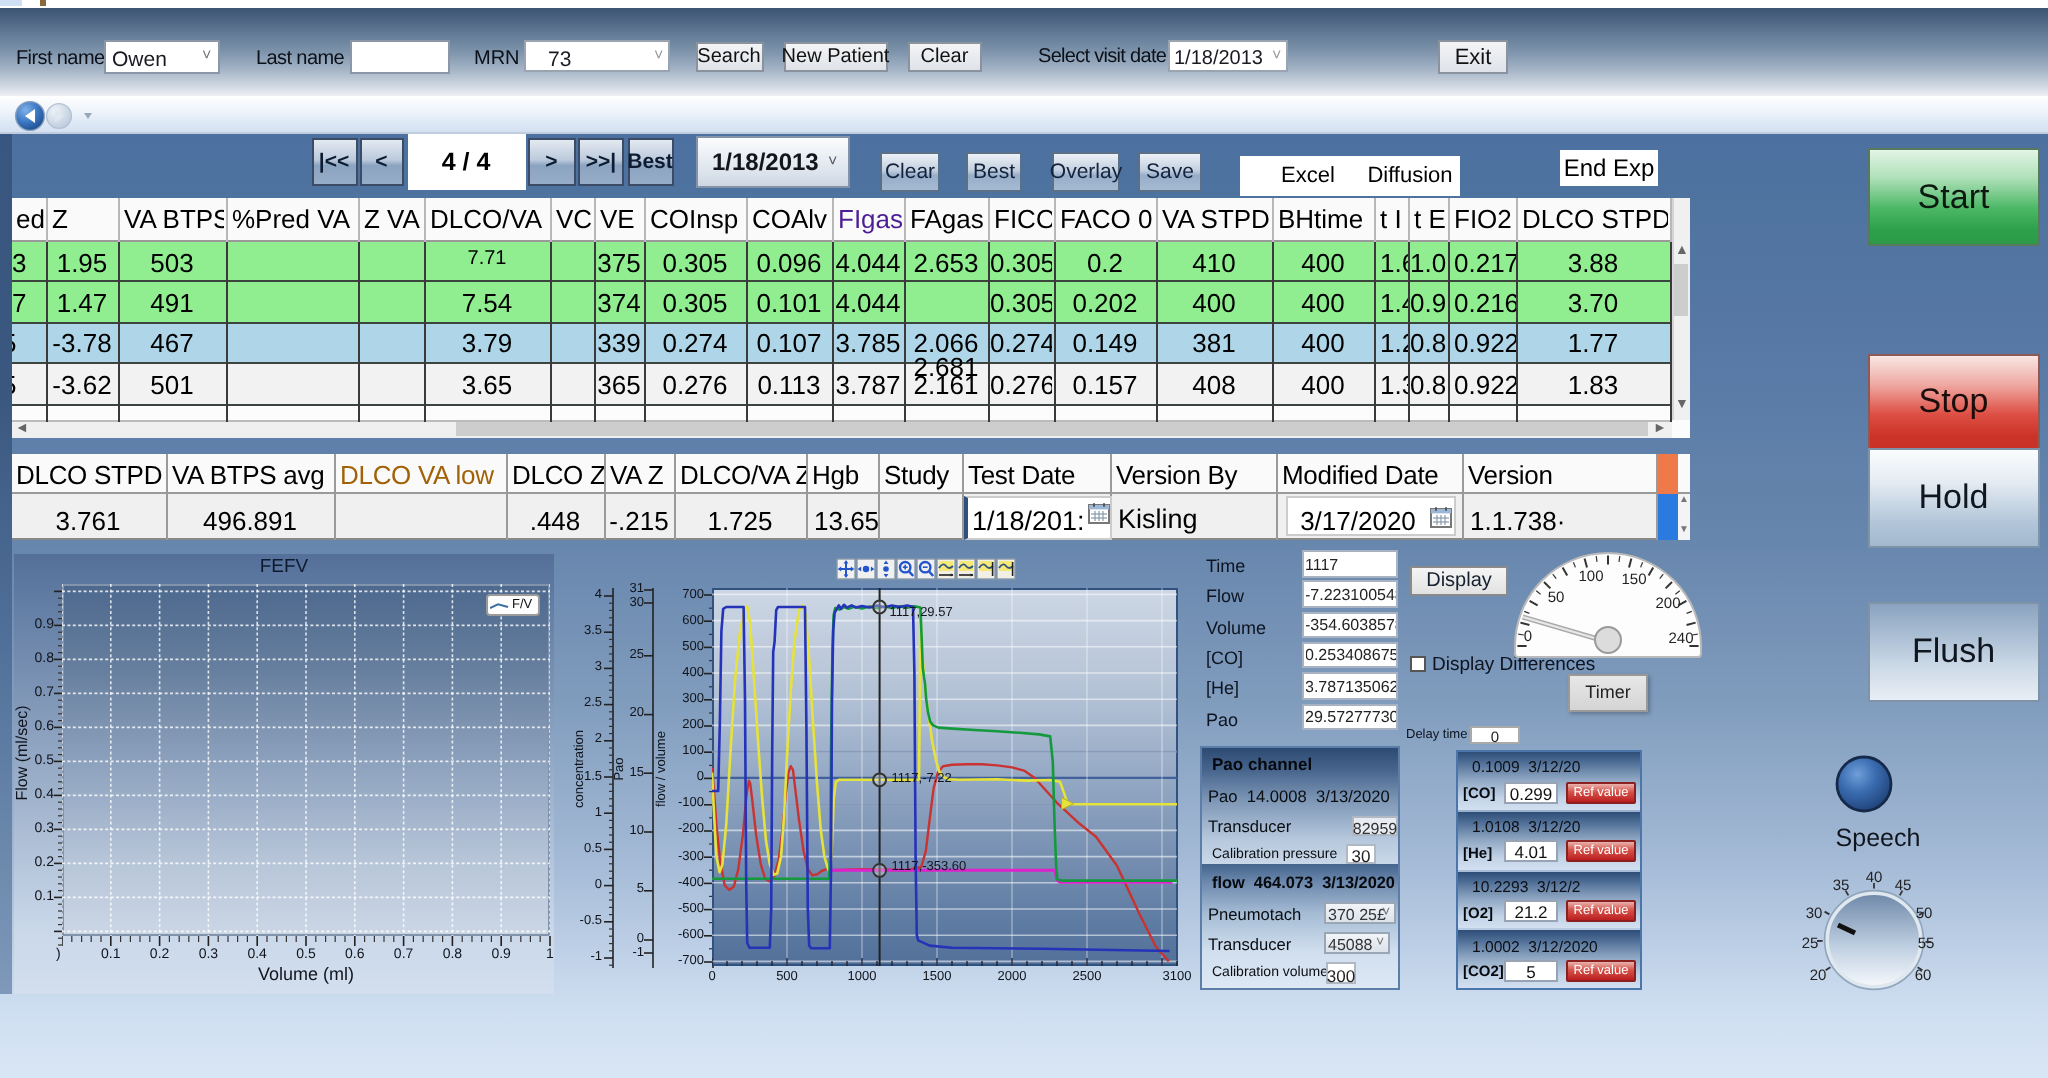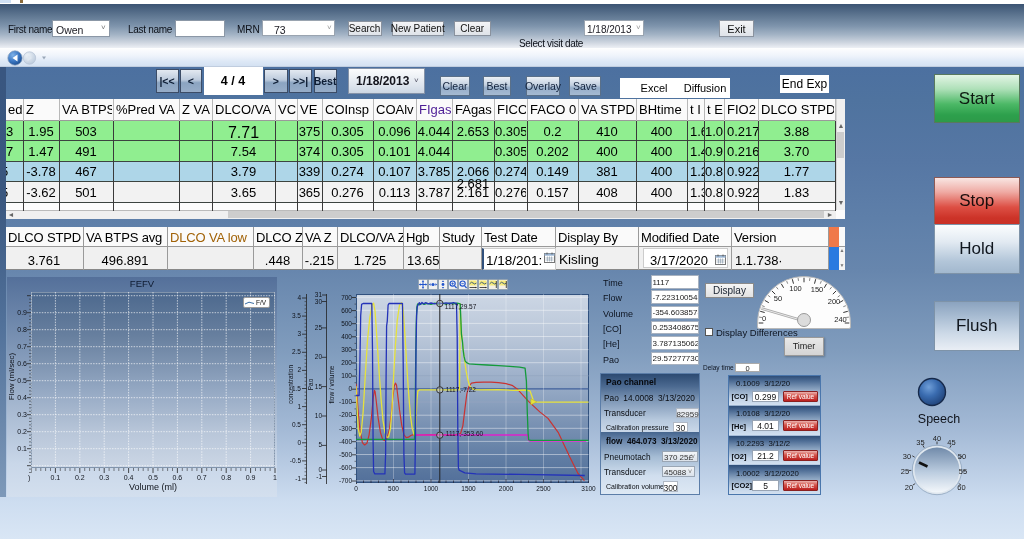--- a/index.html
+++ b/index.html
@@ -18,21 +18,21 @@
 <div style="position:absolute;left:101px;top:24px;font-size:8px;color:#777;white-space:nowrap;line-height:1.05;">˅</div>
 <div style="position:absolute;left:128px;top:24.5px;font-size:10px;color:#0c1018;white-space:nowrap;line-height:1.05;letter-spacing:-0.3px;">Last name</div>
 <div style="position:absolute;left:175px;top:20px;width:50px;height:17px;background:#fff;border:1px solid #8b97a6;box-sizing:border-box;"></div>
 <div style="position:absolute;left:237px;top:24.5px;font-size:10px;color:#0c1018;white-space:nowrap;line-height:1.05;">MRN</div>
 <div style="position:absolute;left:262px;top:20px;width:73px;height:16px;background:#fff;border:1px solid #9aa4b0;box-sizing:border-box;"></div>
 <div style="position:absolute;left:274px;top:24.5px;font-size:10.5px;color:#1a1a22;white-space:nowrap;line-height:1.05;">73</div>
 <div style="position:absolute;left:327px;top:24px;font-size:8px;color:#999;white-space:nowrap;line-height:1.05;">˅</div>
 <div class="btn" style="left:347.5px;top:21px;width:34px;height:15px;background:linear-gradient(180deg,#f3f4f6,#dfe3e9);border:1px solid #8a929e;font-size:10px;color:#111;">Search</div>
 <div class="btn" style="left:391.5px;top:21px;width:52.5px;height:15px;background:linear-gradient(180deg,#f3f4f6,#dfe3e9);border:1px solid #8a929e;font-size:10px;color:#111;">New Patient</div>
 <div class="btn" style="left:454px;top:21px;width:36.5px;height:15px;background:linear-gradient(180deg,#f3f4f6,#dfe3e9);border:1px solid #8a929e;font-size:10px;color:#111;">Clear</div>
-<div style="position:absolute;left:519px;top:39px;font-size:10px;color:#0c1018;white-space:nowrap;line-height:1.05;letter-spacing:-0.35px;">Select visit date</div>
+<div style="position:absolute;left:519px;top:24px;font-size:10px;color:#0c1018;white-space:nowrap;line-height:1.05;letter-spacing:-0.35px;">Select visit date</div>
 <div style="position:absolute;left:584px;top:20px;width:60px;height:16px;background:#fff;border:1px solid #9aa4b0;box-sizing:border-box;"></div>
 <div style="position:absolute;left:587px;top:24.5px;font-size:10px;color:#1a1a22;white-space:nowrap;line-height:1.05;">1/18/2013</div>
 <div style="position:absolute;left:636px;top:24px;font-size:8px;color:#999;white-space:nowrap;line-height:1.05;">˅</div>
 <div class="btn" style="left:719px;top:20px;width:35px;height:17px;background:linear-gradient(180deg,#f3f4f6,#dfe3e9);border:1px solid #8a929e;font-size:11px;color:#111;">Exit</div>
 <svg class="ab" style="left:6px;top:50px;" width="54" height="16" viewBox="0 0 54 16">
 <defs>
       <radialGradient id="bk" cx="35%" cy="30%" r="75%">
         <stop offset="0%" stop-color="#7fb2e8"></stop>
         <stop offset="55%" stop-color="#3c78c4"></stop>
         <stop offset="100%" stop-color="#1d4e90"></stop>
@@ -132,21 +132,21 @@
 <div style="position:absolute;left:522px;top:3px;width:49px;height:18px;overflow:hidden;font-size:13px;color:#000;white-space:nowrap;padding-left:2px;box-sizing:border-box;">FACO 0</div>
 <div style="position:absolute;left:573px;top:3px;width:56px;height:18px;overflow:hidden;font-size:13px;color:#000;white-space:nowrap;padding-left:2px;box-sizing:border-box;">VA STPD</div>
 <div style="position:absolute;left:631px;top:3px;width:49px;height:18px;overflow:hidden;font-size:13px;color:#000;white-space:nowrap;padding-left:2px;box-sizing:border-box;">BHtime</div>
 <div style="position:absolute;left:682px;top:3px;width:15px;height:18px;overflow:hidden;font-size:13px;color:#000;white-space:nowrap;padding-left:2px;box-sizing:border-box;">t I</div>
 <div style="position:absolute;left:699px;top:3px;width:18px;height:18px;overflow:hidden;font-size:13px;color:#000;white-space:nowrap;padding-left:2px;box-sizing:border-box;">t E</div>
 <div style="position:absolute;left:719px;top:3px;width:32px;height:18px;overflow:hidden;font-size:13px;color:#000;white-space:nowrap;padding-left:2px;box-sizing:border-box;">FIO2</div>
 <div style="position:absolute;left:753px;top:3px;width:75px;height:18px;overflow:hidden;font-size:13px;color:#000;white-space:nowrap;padding-left:2px;box-sizing:border-box;">DLCO STPD</div>
 <div style="position:absolute;left:0px;top:24.5px;width:15px;font-size:13px;color:#000;white-space:nowrap;">3</div>
 <div style="position:absolute;left:18px;top:24.5px;width:34px;text-align:center;font-size:13px;color:#000;white-space:nowrap;overflow:hidden;">1.95</div>
 <div style="position:absolute;left:54px;top:24.5px;width:52px;text-align:center;font-size:13px;color:#000;white-space:nowrap;overflow:hidden;">503</div>
-<div style="position:absolute;left:207px;top:24.5px;width:61px;text-align:center;font-size:16px;color:#000;white-space:nowrap;overflow:hidden;">7.71</div>
+<div style="position:absolute;left:207px;top:24.5px;width:61px;text-align:center;font-size:10px;color:#000;white-space:nowrap;overflow:hidden;">7.71</div>
 <div style="position:absolute;left:292px;top:24.5px;width:23px;text-align:center;font-size:13px;color:#000;white-space:nowrap;overflow:hidden;">375</div>
 <div style="position:absolute;left:317px;top:24.5px;width:49px;text-align:center;font-size:13px;color:#000;white-space:nowrap;overflow:hidden;">0.305</div>
 <div style="position:absolute;left:368px;top:24.5px;width:41px;text-align:center;font-size:13px;color:#000;white-space:nowrap;overflow:hidden;">0.096</div>
 <div style="position:absolute;left:411px;top:24.5px;width:34px;text-align:center;font-size:13px;color:#000;white-space:nowrap;overflow:hidden;">4.044</div>
 <div style="position:absolute;left:447px;top:24.5px;width:40px;text-align:center;font-size:13px;color:#000;white-space:nowrap;overflow:hidden;">2.653</div>
 <div style="position:absolute;left:489px;top:24.5px;width:31px;text-align:center;font-size:13px;color:#000;white-space:nowrap;overflow:hidden;">0.305</div>
 <div style="position:absolute;left:522px;top:24.5px;width:49px;text-align:center;font-size:13px;color:#000;white-space:nowrap;overflow:hidden;">0.2</div>
 <div style="position:absolute;left:573px;top:24.5px;width:56px;text-align:center;font-size:13px;color:#000;white-space:nowrap;overflow:hidden;">410</div>
 <div style="position:absolute;left:631px;top:24.5px;width:49px;text-align:center;font-size:13px;color:#000;white-space:nowrap;overflow:hidden;">400</div>
 <div style="position:absolute;left:684px;top:24.5px;width:14px;font-size:13px;color:#000;white-space:nowrap;overflow:hidden;">1.6</div>
@@ -233,21 +233,21 @@
 <div style="position:absolute;left:832px;top:0px;width:1px;height:43px;background:#9a9a9a;"></div>
 <div style="position:absolute;left:0px;top:3px;width:77px;overflow:hidden;font-size:13px;letter-spacing:-0.15px;color:#000;white-space:nowrap;padding-left:2px;box-sizing:border-box;">DLCO STPD</div>
 <div style="position:absolute;left:78px;top:3px;width:83px;overflow:hidden;font-size:13px;letter-spacing:-0.15px;color:#000;white-space:nowrap;padding-left:2px;box-sizing:border-box;">VA BTPS avg</div>
 <div style="position:absolute;left:162px;top:3px;width:85px;overflow:hidden;font-size:13px;letter-spacing:-0.15px;color:#a16207;white-space:nowrap;padding-left:2px;box-sizing:border-box;">DLCO VA low</div>
 <div style="position:absolute;left:248px;top:3px;width:48px;overflow:hidden;font-size:13px;letter-spacing:-0.15px;color:#000;white-space:nowrap;padding-left:2px;box-sizing:border-box;">DLCO Z</div>
 <div style="position:absolute;left:297px;top:3px;width:34px;overflow:hidden;font-size:13px;letter-spacing:-0.15px;color:#000;white-space:nowrap;padding-left:2px;box-sizing:border-box;">VA Z</div>
 <div style="position:absolute;left:332px;top:3px;width:65px;overflow:hidden;font-size:13px;letter-spacing:-0.15px;color:#000;white-space:nowrap;padding-left:2px;box-sizing:border-box;">DLCO/VA Z</div>
 <div style="position:absolute;left:398px;top:3px;width:35px;overflow:hidden;font-size:13px;letter-spacing:-0.15px;color:#000;white-space:nowrap;padding-left:2px;box-sizing:border-box;">Hgb</div>
 <div style="position:absolute;left:434px;top:3px;width:41px;overflow:hidden;font-size:13px;letter-spacing:-0.15px;color:#000;white-space:nowrap;padding-left:2px;box-sizing:border-box;">Study</div>
 <div style="position:absolute;left:476px;top:3px;width:73px;overflow:hidden;font-size:13px;letter-spacing:-0.15px;color:#000;white-space:nowrap;padding-left:2px;box-sizing:border-box;">Test Date</div>
-<div style="position:absolute;left:550px;top:3px;width:82px;overflow:hidden;font-size:13px;letter-spacing:-0.15px;color:#000;white-space:nowrap;padding-left:2px;box-sizing:border-box;">Display By</div>
+<div style="position:absolute;left:550px;top:3px;width:82px;overflow:hidden;font-size:13px;letter-spacing:-0.15px;color:#000;white-space:nowrap;padding-left:2px;box-sizing:border-box;">Version By</div>
 <div style="position:absolute;left:633px;top:3px;width:92px;overflow:hidden;font-size:13px;letter-spacing:-0.15px;color:#000;white-space:nowrap;padding-left:2px;box-sizing:border-box;">Modified Date</div>
 <div style="position:absolute;left:726px;top:3px;width:96px;overflow:hidden;font-size:13px;letter-spacing:-0.15px;color:#000;white-space:nowrap;padding-left:2px;box-sizing:border-box;">Version</div>
 <div style="position:absolute;left:823px;top:0px;width:10px;height:20px;background:#f0794a;"></div>
 <div style="position:absolute;left:823px;top:20px;width:10px;height:23px;background:#2a7ae0;"></div>
 <div style="position:absolute;left:833px;top:20px;width:6px;height:23px;background:#f4f4f4;"></div>
 <div style="position:absolute;left:833px;top:21px;width:6px;font-size:5px;color:#777;text-align:center;line-height:5px;">▲</div>
 <div style="position:absolute;left:833px;top:36px;width:6px;font-size:5px;color:#777;text-align:center;line-height:5px;">▼</div>
 <div style="position:absolute;left:0px;top:26px;width:76px;text-align:center;font-size:13px;color:#000;">3.761</div>
 <div style="position:absolute;left:78px;top:26px;width:82px;text-align:center;font-size:13px;color:#000;">496.891</div>
 <div style="position:absolute;left:248px;top:26px;width:47px;text-align:center;font-size:13px;color:#000;">.448</div>

